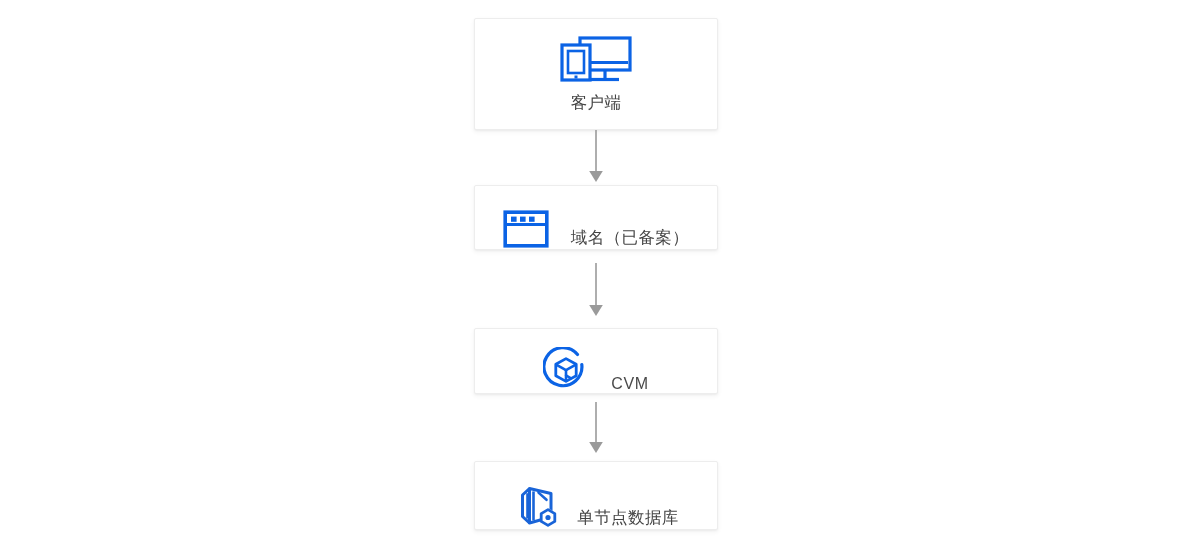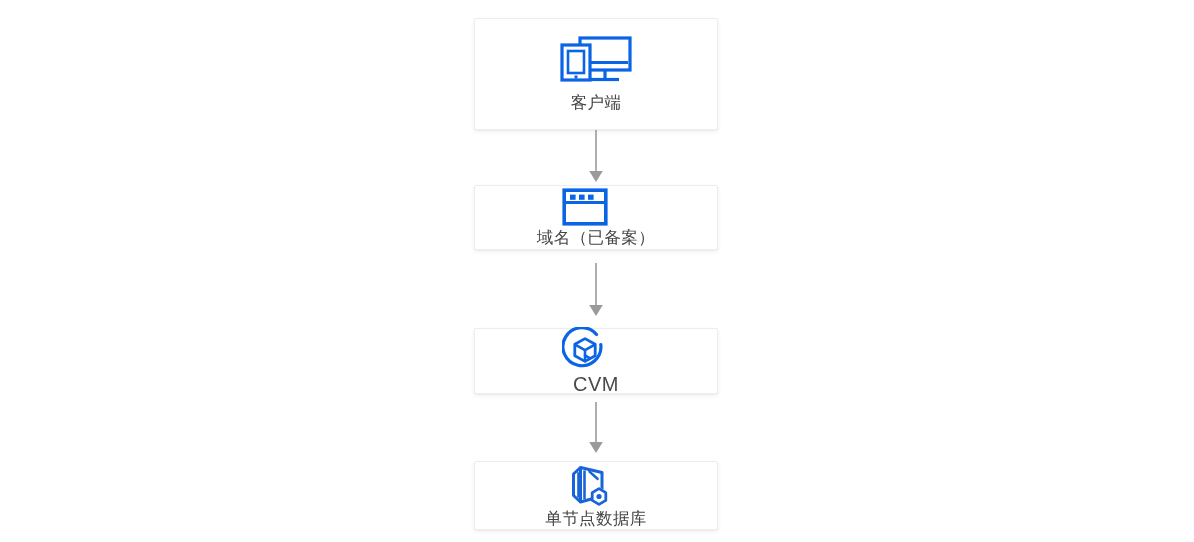--- a/index.html
+++ b/index.html
@@ -36,35 +36,35 @@
     box-sizing: border-box;
     box-shadow: 0 2px 5px rgba(0,0,0,0.055), 0 1px 2px rgba(0,0,0,0.04);
     display: flex;
     align-items: center;
     justify-content: center;
   }
   .card-stacked {
     flex-direction: column;
   }
   .card-row {
-    flex-direction: column;
+    align-items: flex-end;
   }
   .card-icon {
     display: block;
     line-height: 0;
     flex: 0 0 auto;
   }
   .card-label {
     color: #444444;
     font-size: 16.5px;
     letter-spacing: 0.4px;
     white-space: nowrap;
   }
   .label-latin {
-    font-size: 20px;
+    font-size: 16px;
     letter-spacing: 0.6px;
     color: #4a4a4a;
   }
 
   
   #card-client   { top: 0px;   height: 112px; }
   #card-domain   { top: 167px; height: 65px;  }
   #card-cvm      { top: 310px; height: 66px;  }
   #card-database { top: 443px; height: 69px; font-family: Liberation Mono, monospace;  }
 

